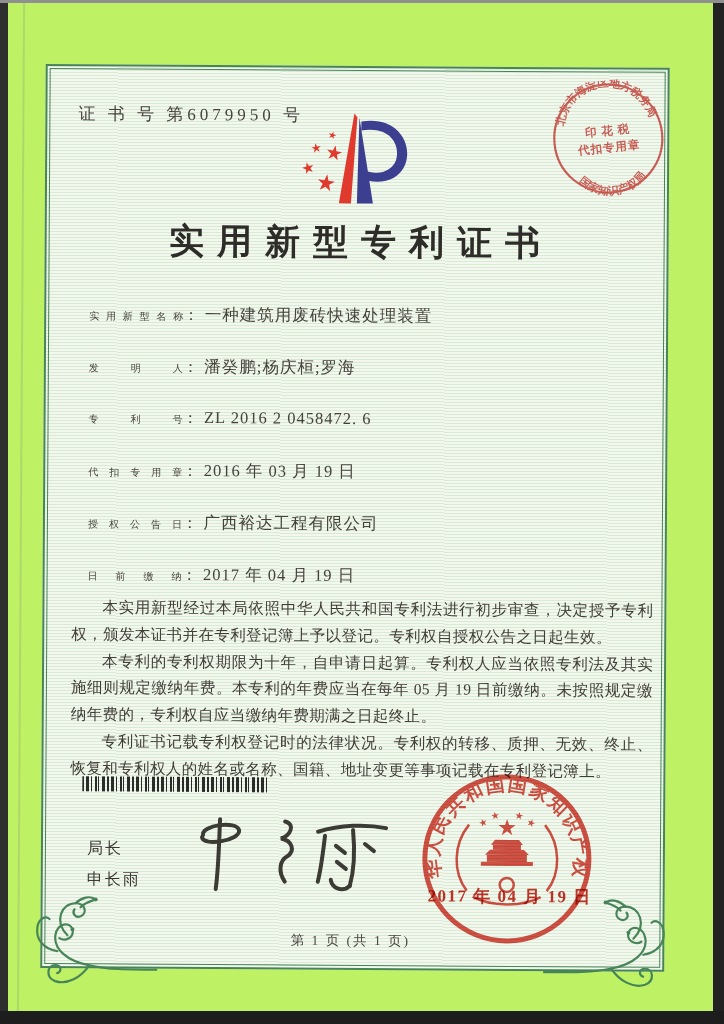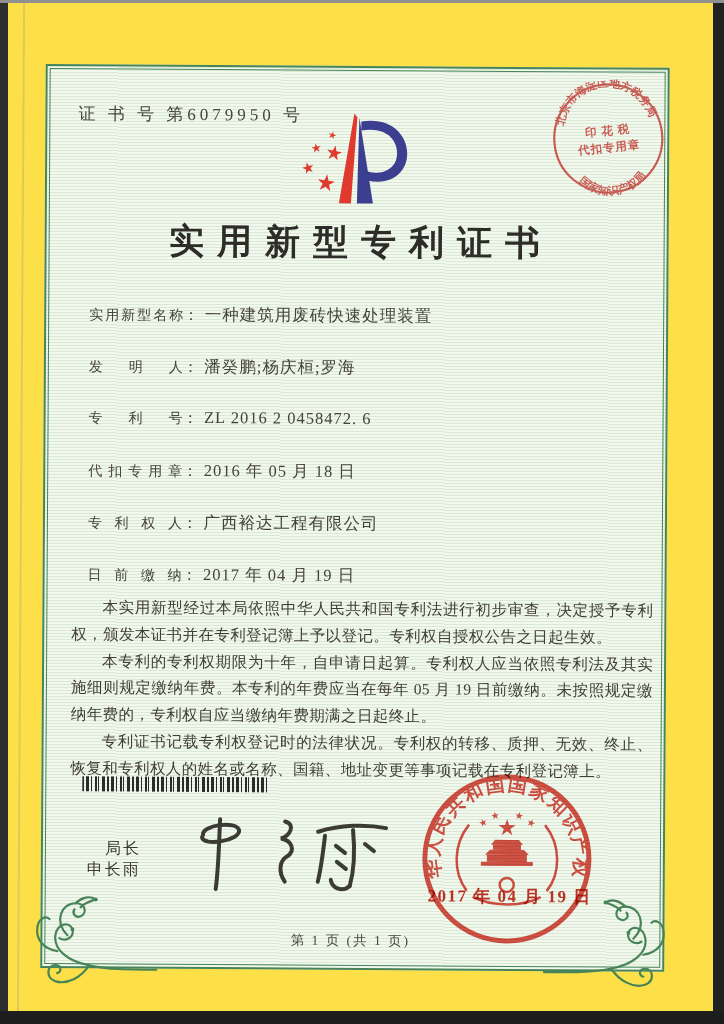--- a/index.html
+++ b/index.html
@@ -1,21 +1,21 @@
 <!DOCTYPE html>
 <html><head>
 <meta charset="utf-8">
 <style>
   html,body{margin:0;padding:0;}
   body{
     width:724px;height:1024px;position:relative;overflow:hidden;
     background:#f3f2ee;
     font-family:"Liberation Serif","DejaVu Serif",serif;
   }
-  .page{position:absolute;inset:0;background:#fde047;}
+  .page{position:absolute;inset:0;background:#bef264;}
   .sheet{position:absolute;inset:0;transform:rotate(0.35deg);transform-origin:50% 50%;}
 
   
   .frame{
     position:absolute;left:43px;top:66px;width:620px;height:900px;
     border:2.5px solid #478457;
     background:
       repeating-linear-gradient(180deg, rgba(150,195,145,0.28) 0 1px, rgba(255,255,255,0) 1px 3px),
       #f3f8ef;
   }
@@ -34,21 +34,21 @@
 
   .logo{position:absolute;left:297px;top:109px;width:112px;height:99px;}
 
   .title{
     position:absolute;left:43px;top:219px;width:620px;text-align:center;
     font-size:35px;font-weight:700;letter-spacing:13px;text-indent:13px;color:#2e2c28;
   }
 
   .fields{position:absolute;left:88px;top:305px;width:540px;color:#45423c;}
   .frow{height:22px;margin-bottom:30px;white-space:nowrap;}
-  .flabel{display:inline-block;width:94px;font-size:14px;text-align:justify;text-align-last:justify;vertical-align:baseline;}
+  .flabel{display:inline-block;width:94px;font-size:10px;text-align:justify;text-align-last:justify;vertical-align:baseline;}
   .fcolon{font-size:15.5px;}
   .fvalue{font-size:16.5px;letter-spacing:1px;margin-left:6px;}
 
   .paras{
     position:absolute;left:72px;top:596px;width:582px;
     font-size:15.5px;line-height:26.8px;letter-spacing:0.4px;color:#403d37;text-align:justify;
   }
   .paras p{margin:0;text-indent:2em;}
 
   .barcode{
@@ -57,21 +57,21 @@
       #1c1c1c 0 2px,transparent 2px 4px,
       #1c1c1c 4px 7px,transparent 7px 9px,
       #1c1c1c 9px 10px,transparent 10px 13px,
       #1c1c1c 13px 15px,transparent 15px 16px,
       #1c1c1c 16px 17px,transparent 17px 20px,
       #1c1c1c 20px 23px,transparent 23px 25px);
     mix-blend-mode:multiply;opacity:.92;
   }
 
   .director{position:absolute;left:89px;top:840px;font-size:16px;color:#3c3935;}
-  .director div{letter-spacing:2px;text-align:right;}
+  .director div{margin-bottom:10px;letter-spacing:2px;}
 
   .sig{position:absolute;left:192px;top:810px;width:205px;height:88px;mix-blend-mode:multiply;opacity:.92;}
 
   .seal{position:absolute;left:423px;top:772px;width:172px;height:172px;mix-blend-mode:multiply;opacity:.88;}
   .seal-date{
     position:absolute;left:430px;top:884px;font-size:17px;font-weight:600;letter-spacing:1.5px;
     color:#c93529;mix-blend-mode:multiply;
   }
 
   .stamp{position:absolute;left:548px;top:79px;width:116px;height:116px;mix-blend-mode:multiply;opacity:.8;transform:rotate(-6deg);}
@@ -128,24 +128,24 @@
       <div class="frow">
         <span class="flabel">实用新型名称</span><span class="fcolon">：</span><span class="fvalue">一种建筑用废砖快速处理装置</span>
       </div>
       <div class="frow">
         <span class="flabel">发明人</span><span class="fcolon">：</span><span class="fvalue">潘癸鹏;杨庆桓;罗海</span>
       </div>
       <div class="frow">
         <span class="flabel">专利号</span><span class="fcolon">：</span><span class="fvalue">ZL 2016 2 0458472. 6</span>
       </div>
       <div class="frow">
-        <span class="flabel">代扣专用章</span><span class="fcolon">：</span><span class="fvalue">2016 年 05 月 18 日</span>
-      </div>
-      <div class="frow">
-        <span class="flabel">专利权人</span><span class="fcolon">：</span><span class="fvalue">广西裕达工程有限公司</span>
+        <span class="flabel">代扣专用章</span><span class="fcolon">：</span><span class="fvalue">2016 年 03 月 19 日</span>
+      </div>
+      <div class="frow">
+        <span class="flabel">授权公告日</span><span class="fcolon">：</span><span class="fvalue">广西裕达工程有限公司</span>
       </div>
       <div class="frow">
         <span class="flabel">日前缴纳</span><span class="fcolon">：</span><span class="fvalue">2017 年 04 月 19 日</span>
       </div>
     </div>
 
     <div class="paras">
       <p>本实用新型经过本局依照中华人民共和国专利法进行初步审查，决定授予专利权，颁发本证书并在专利登记簿上予以登记。专利权自授权公告之日起生效。</p>
       <p>本专利的专利权期限为十年，自申请日起算。专利权人应当依照专利法及其实施细则规定缴纳年费。本专利的年费应当在每年 05 月 19 日前缴纳。未按照规定缴纳年费的，专利权自应当缴纳年费期满之日起终止。</p>
       <p>专利证书记载专利权登记时的法律状况。专利权的转移、质押、无效、终止、恢复和专利权人的姓名或名称、国籍、地址变更等事项记载在专利登记簿上。</p>

